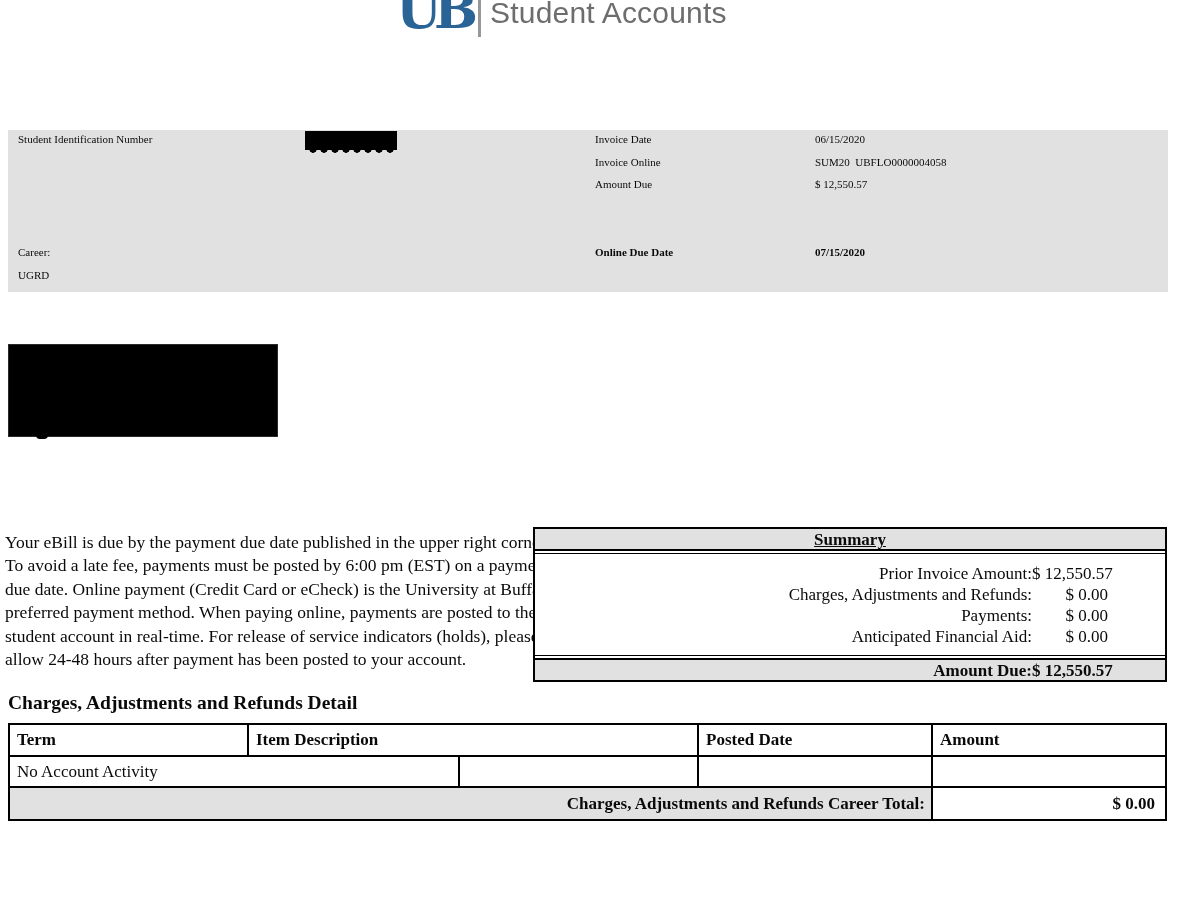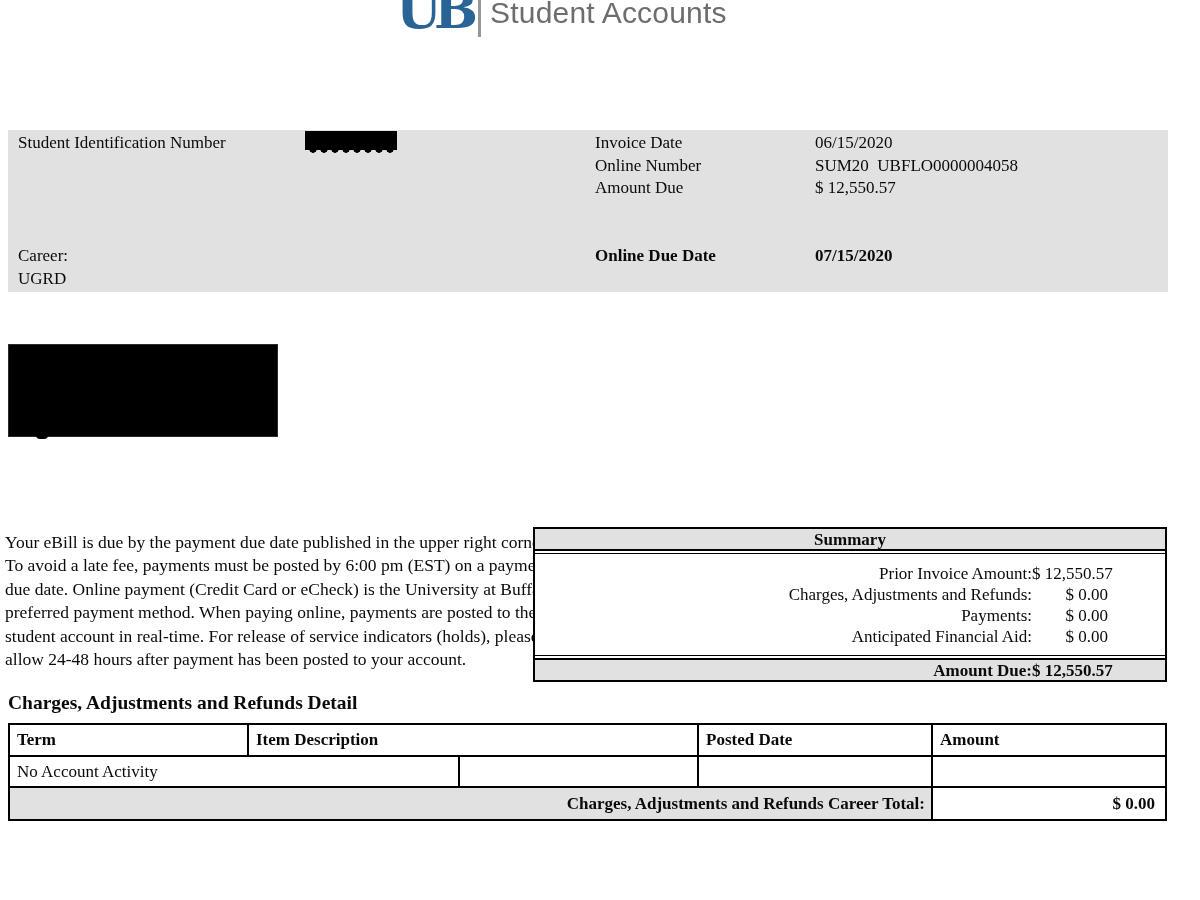--- a/index.html
+++ b/index.html
@@ -37,21 +37,21 @@
     font-family: "Liberation Sans", "DejaVu Sans", sans-serif;
     font-size: 30px;
     letter-spacing: 0.2px;
     color: #6d6d6d;
   }
 
   
   .info-panel {
     left: 8px; top: 130px; width: 1160px; height: 162px;
     background: #e1e1e1;
-    font-size: 17px;
+    font-size: 11px;
   }
   .info-panel .lbl, .info-panel .val { position: absolute; white-space: pre; }
   .sid-label       { left: 10px;  top: 3px; }
   .sid-redaction   { position: absolute; left: 297px; top: 1px; width: 92px; height: 19px; background: #000; }
   .sid-fragments   {
     position: absolute; left: 300px; top: 19px; width: 86px; height: 5px;
     background-image: radial-gradient(circle at 5px 0px, #000 3.5px, transparent 4px);
     background-size: 11px 5px;
     background-repeat: repeat-x;
   }
@@ -88,20 +88,21 @@
     left: 533px; top: 527px; width: 634px;
     border: 2px solid #000;
     background: #fff;
     font-size: 17px;
   }
   .summary-head {
     height: 22px; background: #e1e1e1;
     text-align: center; font-weight: bold;
     border-bottom: 2px solid #000;
     line-height: 21px;
+    text-decoration: underline;
   }
   .rule-gap  { height: 2px; background: #fff; }
   .rule-thin { height: 1px; background: #000; }
   .summary-body { padding-top: 9px; padding-bottom: 8px; }
   .summary-row { display: flex; height: 21px; line-height: 21px; }
   .summary-row .s-label { flex: 1; text-align: right; }
   .summary-row .s-value { width: 133px; padding-right: 57px; text-align: right; white-space: pre; }
   .summary-total {
     display: flex; height: 22px; line-height: 21px;
     background: #e1e1e1; font-weight: bold;
@@ -158,21 +159,21 @@
   <div class="abs brand-text">Student Accounts</div>
 
   <div class="abs info-panel">
     <span class="lbl sid-label">Student Identification Number</span>
     <span class="sid-redaction"></span>
     <span class="sid-fragments"></span>
 
     <span class="lbl inv-date-lbl">Invoice Date</span>
     <span class="val inv-date-val">06/15/2020</span>
 
-    <span class="lbl inv-num-lbl">Online Number</span>
+    <span class="lbl inv-num-lbl">Invoice Online</span>
     <span class="val inv-num-val">SUM20  UBFLO0000004058</span>
 
     <span class="lbl amt-due-lbl">Amount Due</span>
     <span class="val amt-due-val">$ 12,550.57</span>
 
     <span class="lbl career-lbl">Career:</span>
     <span class="val career-val">UGRD</span>
 
     <span class="lbl pay-due-lbl">Online Due Date</span>
     <span class="val pay-due-val">07/15/2020</span>

